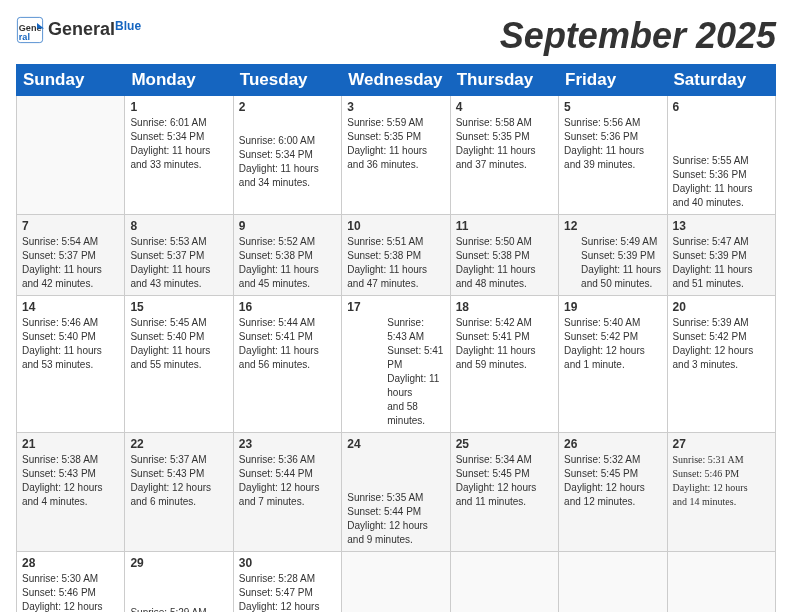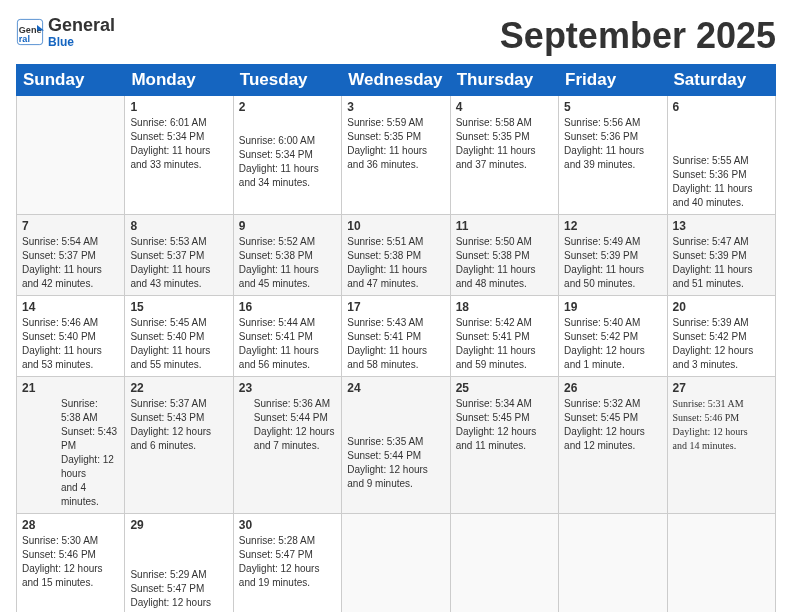--- a/index.html
+++ b/index.html
@@ -16,39 +16,39 @@
       align-items: flex-start;
       margin-bottom: 8px;
     }
     .logo {
       display: flex;
       align-items: center;
       gap: 4px;
     }
     .logo-text {
       display: flex;
-      flex-direction: column;
       line-height: 1.1;
     }
     .logo-general {
       font-size: 18px;
       font-weight: bold;
       color: #333;
     }
     .logo-blue {
       font-size: 12px;
       font-weight: bold;
       color: #1565c0;
     }
     .logo-icon {
       width: 28px;
       height: 28px;
     }
     .title-block {
       text-align: center;
+      font-style: italic;
     }
     .month-title {
       font-size: 36px;
       font-weight: bold;
       color: #333;
       line-height: 1.1;
     }
     .location-title {
       font-size: 16px;
       color: #333;
@@ -210,21 +210,21 @@
         </td>
         <td>
           <span class="day-num">11</span>
           <div class="day-info" style="white-space: pre-line;">Sunrise: 5:50 AM
 Sunset: 5:38 PM
 Daylight: 11 hours
 and 48 minutes.</div>
         </td>
         <td>
           <span class="day-num">12</span>
-          <div class="day-info" style="white-space: pre-line;">Sunrise: 5:49 AM
+          <div class="day-info" style="white-space: pre-line; margin-left: 17px;">Sunrise: 5:49 AM
 Sunset: 5:39 PM
 Daylight: 11 hours
 and 50 minutes.</div>
         </td>
         <td>
           <span class="day-num">13</span>
           <div class="day-info" style="white-space: pre-line;">Sunrise: 5:47 AM
 Sunset: 5:39 PM
 Daylight: 11 hours
 and 51 minutes.</div>
@@ -247,21 +247,21 @@
         </td>
         <td>
           <span class="day-num">16</span>
           <div class="day-info" style="white-space: pre-line;">Sunrise: 5:44 AM
 Sunset: 5:41 PM
 Daylight: 11 hours
 and 56 minutes.</div>
         </td>
         <td>
           <span class="day-num">17</span>
-          <div class="day-info" style="white-space: pre-line;">Sunrise: 5:43 AM
+          <div class="day-info" style="white-space: pre-line; margin-left: 40px;">Sunrise: 5:43 AM
 Sunset: 5:41 PM
 Daylight: 11 hours
 and 58 minutes.</div>
         </td>
         <td>
           <span class="day-num">18</span>
           <div class="day-info" style="white-space: pre-line;">Sunrise: 5:42 AM
 Sunset: 5:41 PM
 Daylight: 11 hours
 and 59 minutes.</div>
@@ -277,35 +277,35 @@
           <span class="day-num">20</span>
           <div class="day-info" style="white-space: pre-line;">Sunrise: 5:39 AM
 Sunset: 5:42 PM
 Daylight: 12 hours
 and 3 minutes.</div>
         </td>
       </tr>
       <tr>
         <td>
           <span class="day-num">21</span>
-          <div class="day-info" style="white-space: pre-line; margin-left: 39px;">Sunrise: 5:38 AM
+          <div class="day-info" style="white-space: pre-line;">Sunrise: 5:38 AM
 Sunset: 5:43 PM
 Daylight: 12 hours
 and 4 minutes.</div>
         </td>
         <td>
           <span class="day-num">22</span>
           <div class="day-info" style="white-space: pre-line;">Sunrise: 5:37 AM
 Sunset: 5:43 PM
 Daylight: 12 hours
 and 6 minutes.</div>
         </td>
         <td>
           <span class="day-num">23</span>
-          <div class="day-info" style="white-space: pre-line; margin-left: 15px;">Sunrise: 5:36 AM
+          <div class="day-info" style="white-space: pre-line;">Sunrise: 5:36 AM
 Sunset: 5:44 PM
 Daylight: 12 hours
 and 7 minutes.</div>
         </td>
         <td>
           <span class="day-num">24</span>
           <div class="day-info" style="white-space: pre-line; margin-top: 40px;">Sunrise: 5:35 AM
 Sunset: 5:44 PM
 Daylight: 12 hours
 and 9 minutes.</div>

